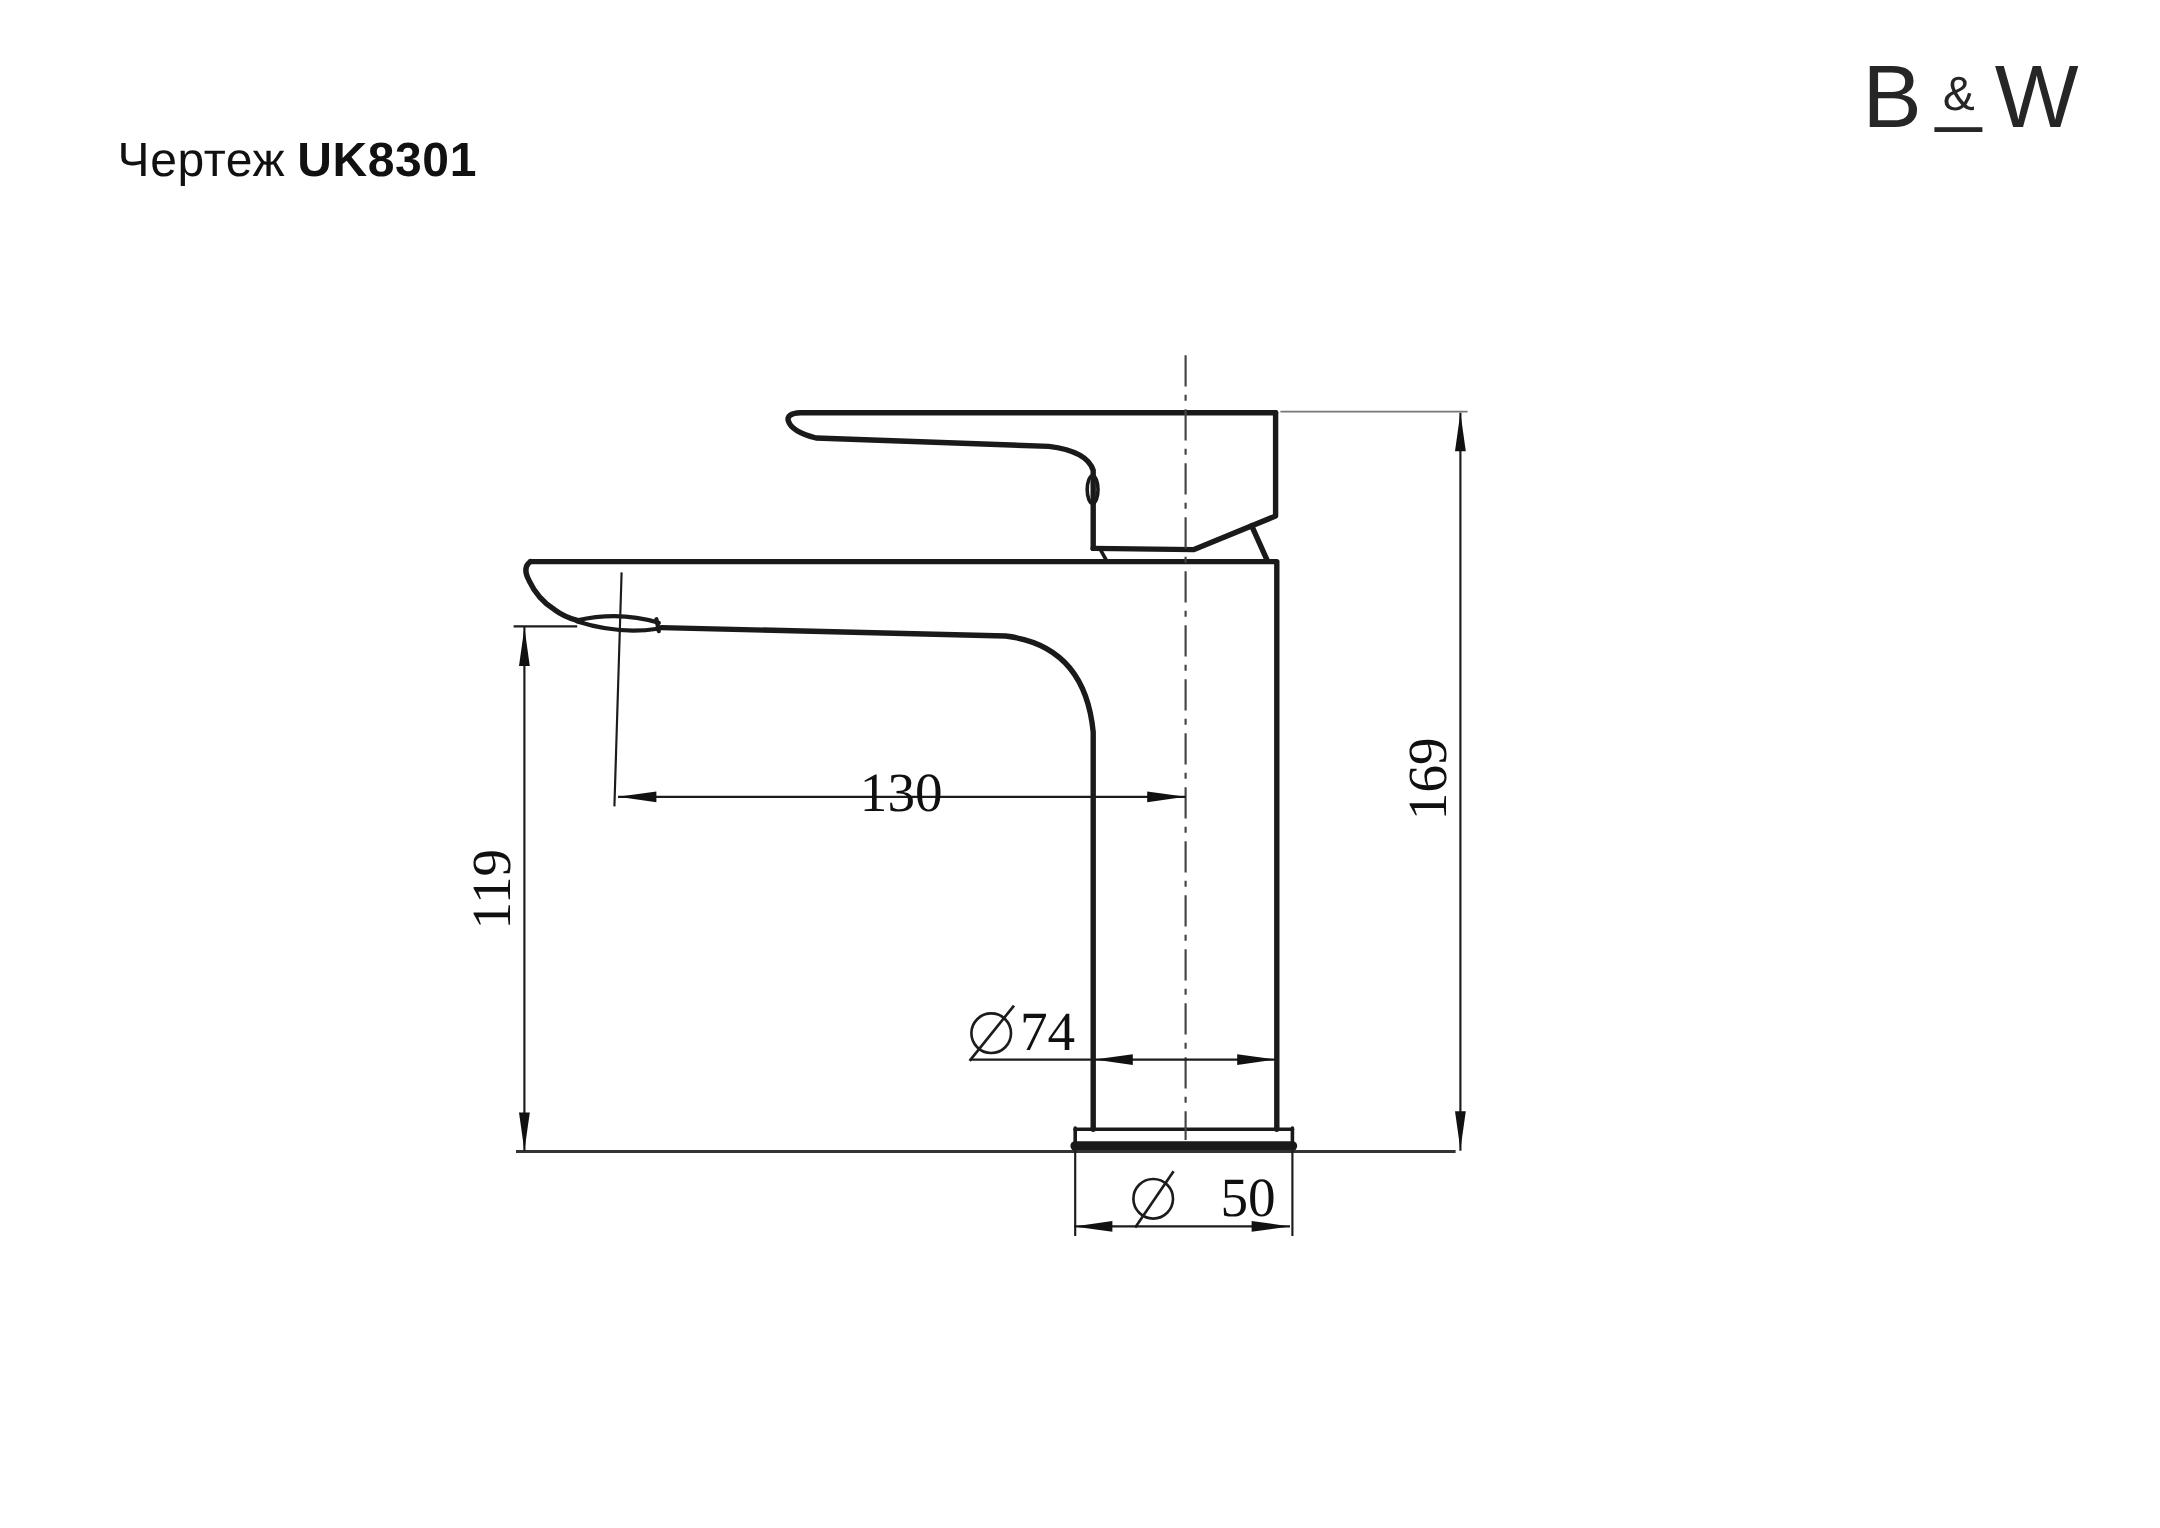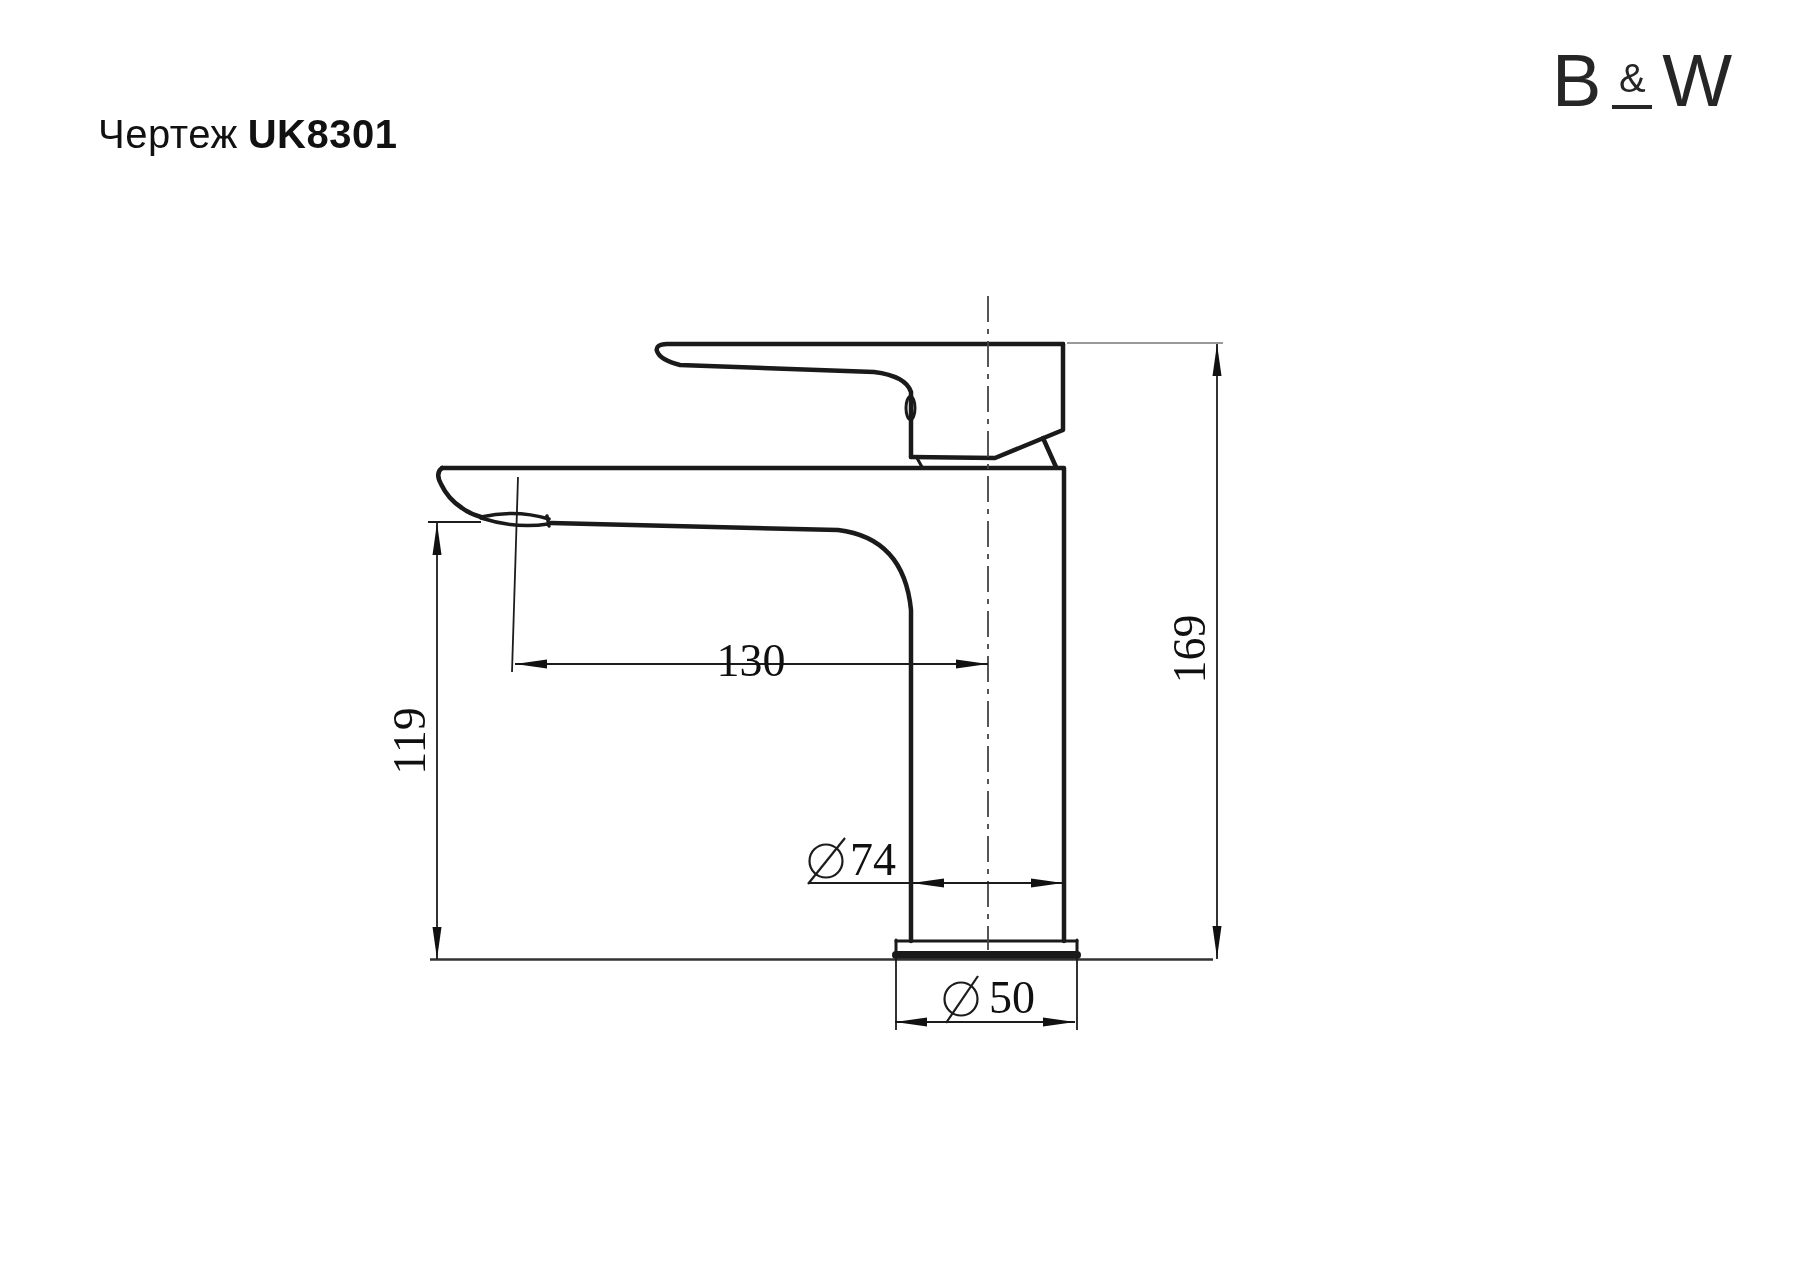--- a/index.html
+++ b/index.html
@@ -118,14 +118,14 @@
   </svg>
 
   <div class="dim-label" style="left:751px;top:637px;margin-top:24px;">130</div>
 
   <div class="dim-label vertical" style="left:410px;top:741px;">119</div>
 
   <div class="dim-label vertical" style="left:1190px;top:649px;">169</div>
 
   <div class="dim-label" style="left:873px;top:860px;">74</div>
 
-  <div class="dim-label" style="left:1012px;top:998px;">50</div>
+  <div class="dim-label" style="left:1040px;top:998px;">50</div>
 </div>
 
 </body></html>

